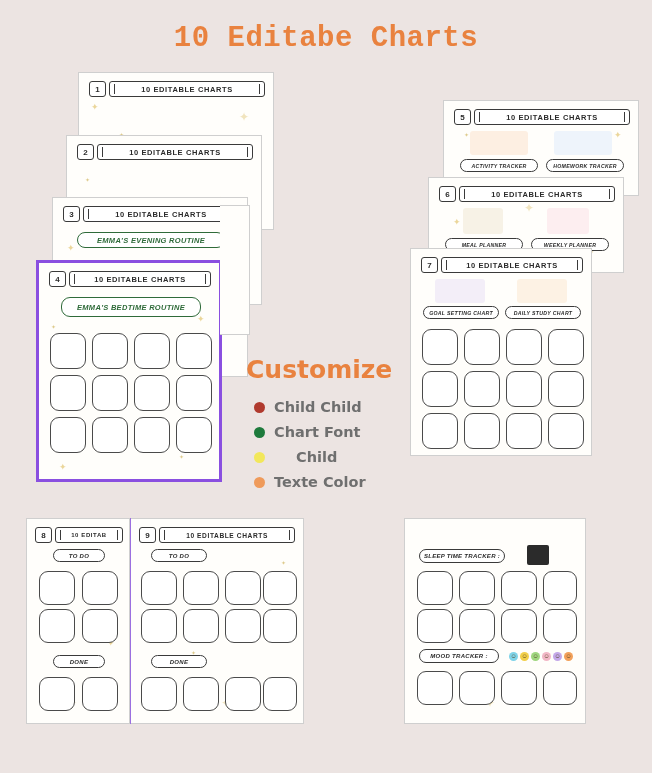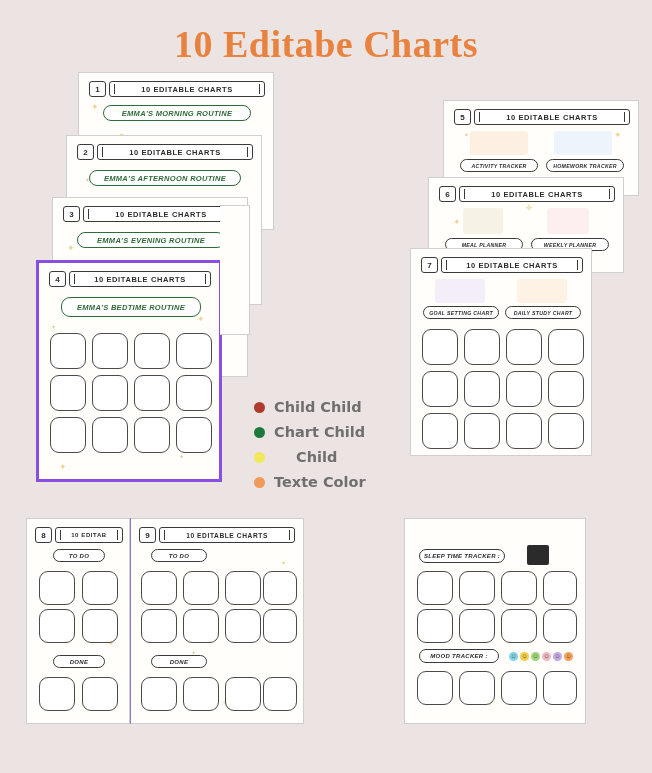--- a/index.html
+++ b/index.html
@@ -20,25 +20,25 @@
     width: 652px;
     height: 773px;
     background: #ece4e2;
   }
   .main-title {
     position: absolute;
     left: 0;
     top: 22px;
     width: 652px;
     text-align: center;
-    font-size: 38px;
+    font-size: 29px;
     font-weight: bold;
     color: #e9823f;
     letter-spacing: 0.5px;
-    font-family: Liberation Serif, serif;
+    font-family: Liberation Mono, monospace;
   }
 
   
   .card {
     position: absolute;
     background: #fffefb;
     border: 1px solid #cfcfcf;
     box-sizing: border-box;
     overflow: hidden;
   }
@@ -210,35 +210,33 @@
       <span class="star s2" style="left:40px; top:58px;">✦</span>
       <span class="star s3" style="left:160px; top:40px;">✦</span>
       <span class="star s2" style="left:92px; top:110px;">✦</span>
       <span class="star" style="left:175px; top:120px;">✦</span>
       <span class="star s2" style="left:25px; top:132px;">✦</span>
     </div>
     <div class="hdr" style="left:10px; top:8px; width:176px;">
       <div class="num">1</div>
       <div class="bar">10 EDITABLE CHARTS</div>
     </div>
-    <div class="pill" style="left:24px; top:32px; width:148px; height:16px;">EMMA'S  MORNING  ROUTINE</div>
   </div>
 
   <div class="card" style="left:66px; top:135px; width:196px; height:170px;">
     <div class="stars">
       <span class="star s2" style="left:18px; top:40px;">✦</span>
       <span class="star" style="left:150px; top:60px;">✦</span>
       <span class="star s3" style="left:80px; top:95px;">✦</span>
       <span class="star s2" style="left:172px; top:140px;">✦</span>
     </div>
     <div class="hdr" style="left:10px; top:8px; width:176px;">
       <div class="num">2</div>
       <div class="bar">10 EDITABLE CHARTS</div>
     </div>
-    <div class="pill" style="left:22px; top:34px; width:152px; height:16px;">EMMA'S  AFTERNOON  ROUTINE</div>
   </div>
 
   <div class="card" style="left:52px; top:197px; width:196px; height:180px;">
     <div class="stars">
       <span class="star" style="left:14px; top:46px;">✦</span>
       <span class="star s2" style="left:120px; top:70px;">✦</span>
       <span class="star s3" style="left:165px; top:110px;">✦</span>
       <span class="star s2" style="left:60px; top:150px;">✦</span>
     </div>
     <div class="hdr" style="left:10px; top:8px; width:176px;">
@@ -337,28 +335,29 @@
     <div class="box" style="left:53px;  top:122px; width:36px; height:36px;"></div>
     <div class="box" style="left:95px;  top:122px; width:36px; height:36px;"></div>
     <div class="box" style="left:137px; top:122px; width:36px; height:36px;"></div>
 
     <div class="box" style="left:11px;  top:164px; width:36px; height:36px;"></div>
     <div class="box" style="left:53px;  top:164px; width:36px; height:36px;"></div>
     <div class="box" style="left:95px;  top:164px; width:36px; height:36px;"></div>
     <div class="box" style="left:137px; top:164px; width:36px; height:36px;"></div>
   </div>
 
+  <div class="customize-title">Customize</div>
 
   <div class="legend-row" style="left:254px; top:399px;">
     <span class="legend-dot" style="background:#b03a2e;"></span>
     <span>Child  Child</span>
   </div>
   <div class="legend-row" style="left:254px; top:424px;">
     <span class="legend-dot" style="background:#1e7a3c;"></span>
-    <span>Chart Child</span>
+    <span>Chart Font</span>
   </div>
   <div class="legend-row" style="left:254px; top:449px;">
     <span class="legend-dot" style="background:#f2e75b;"></span>
     <span style="margin-left:22px;">Child</span>
   </div>
   <div class="legend-row" style="left:254px; top:474px;">
     <span class="legend-dot" style="background:#ef9a5a;"></span>
     <span>Texte Color</span>
   </div>
 

